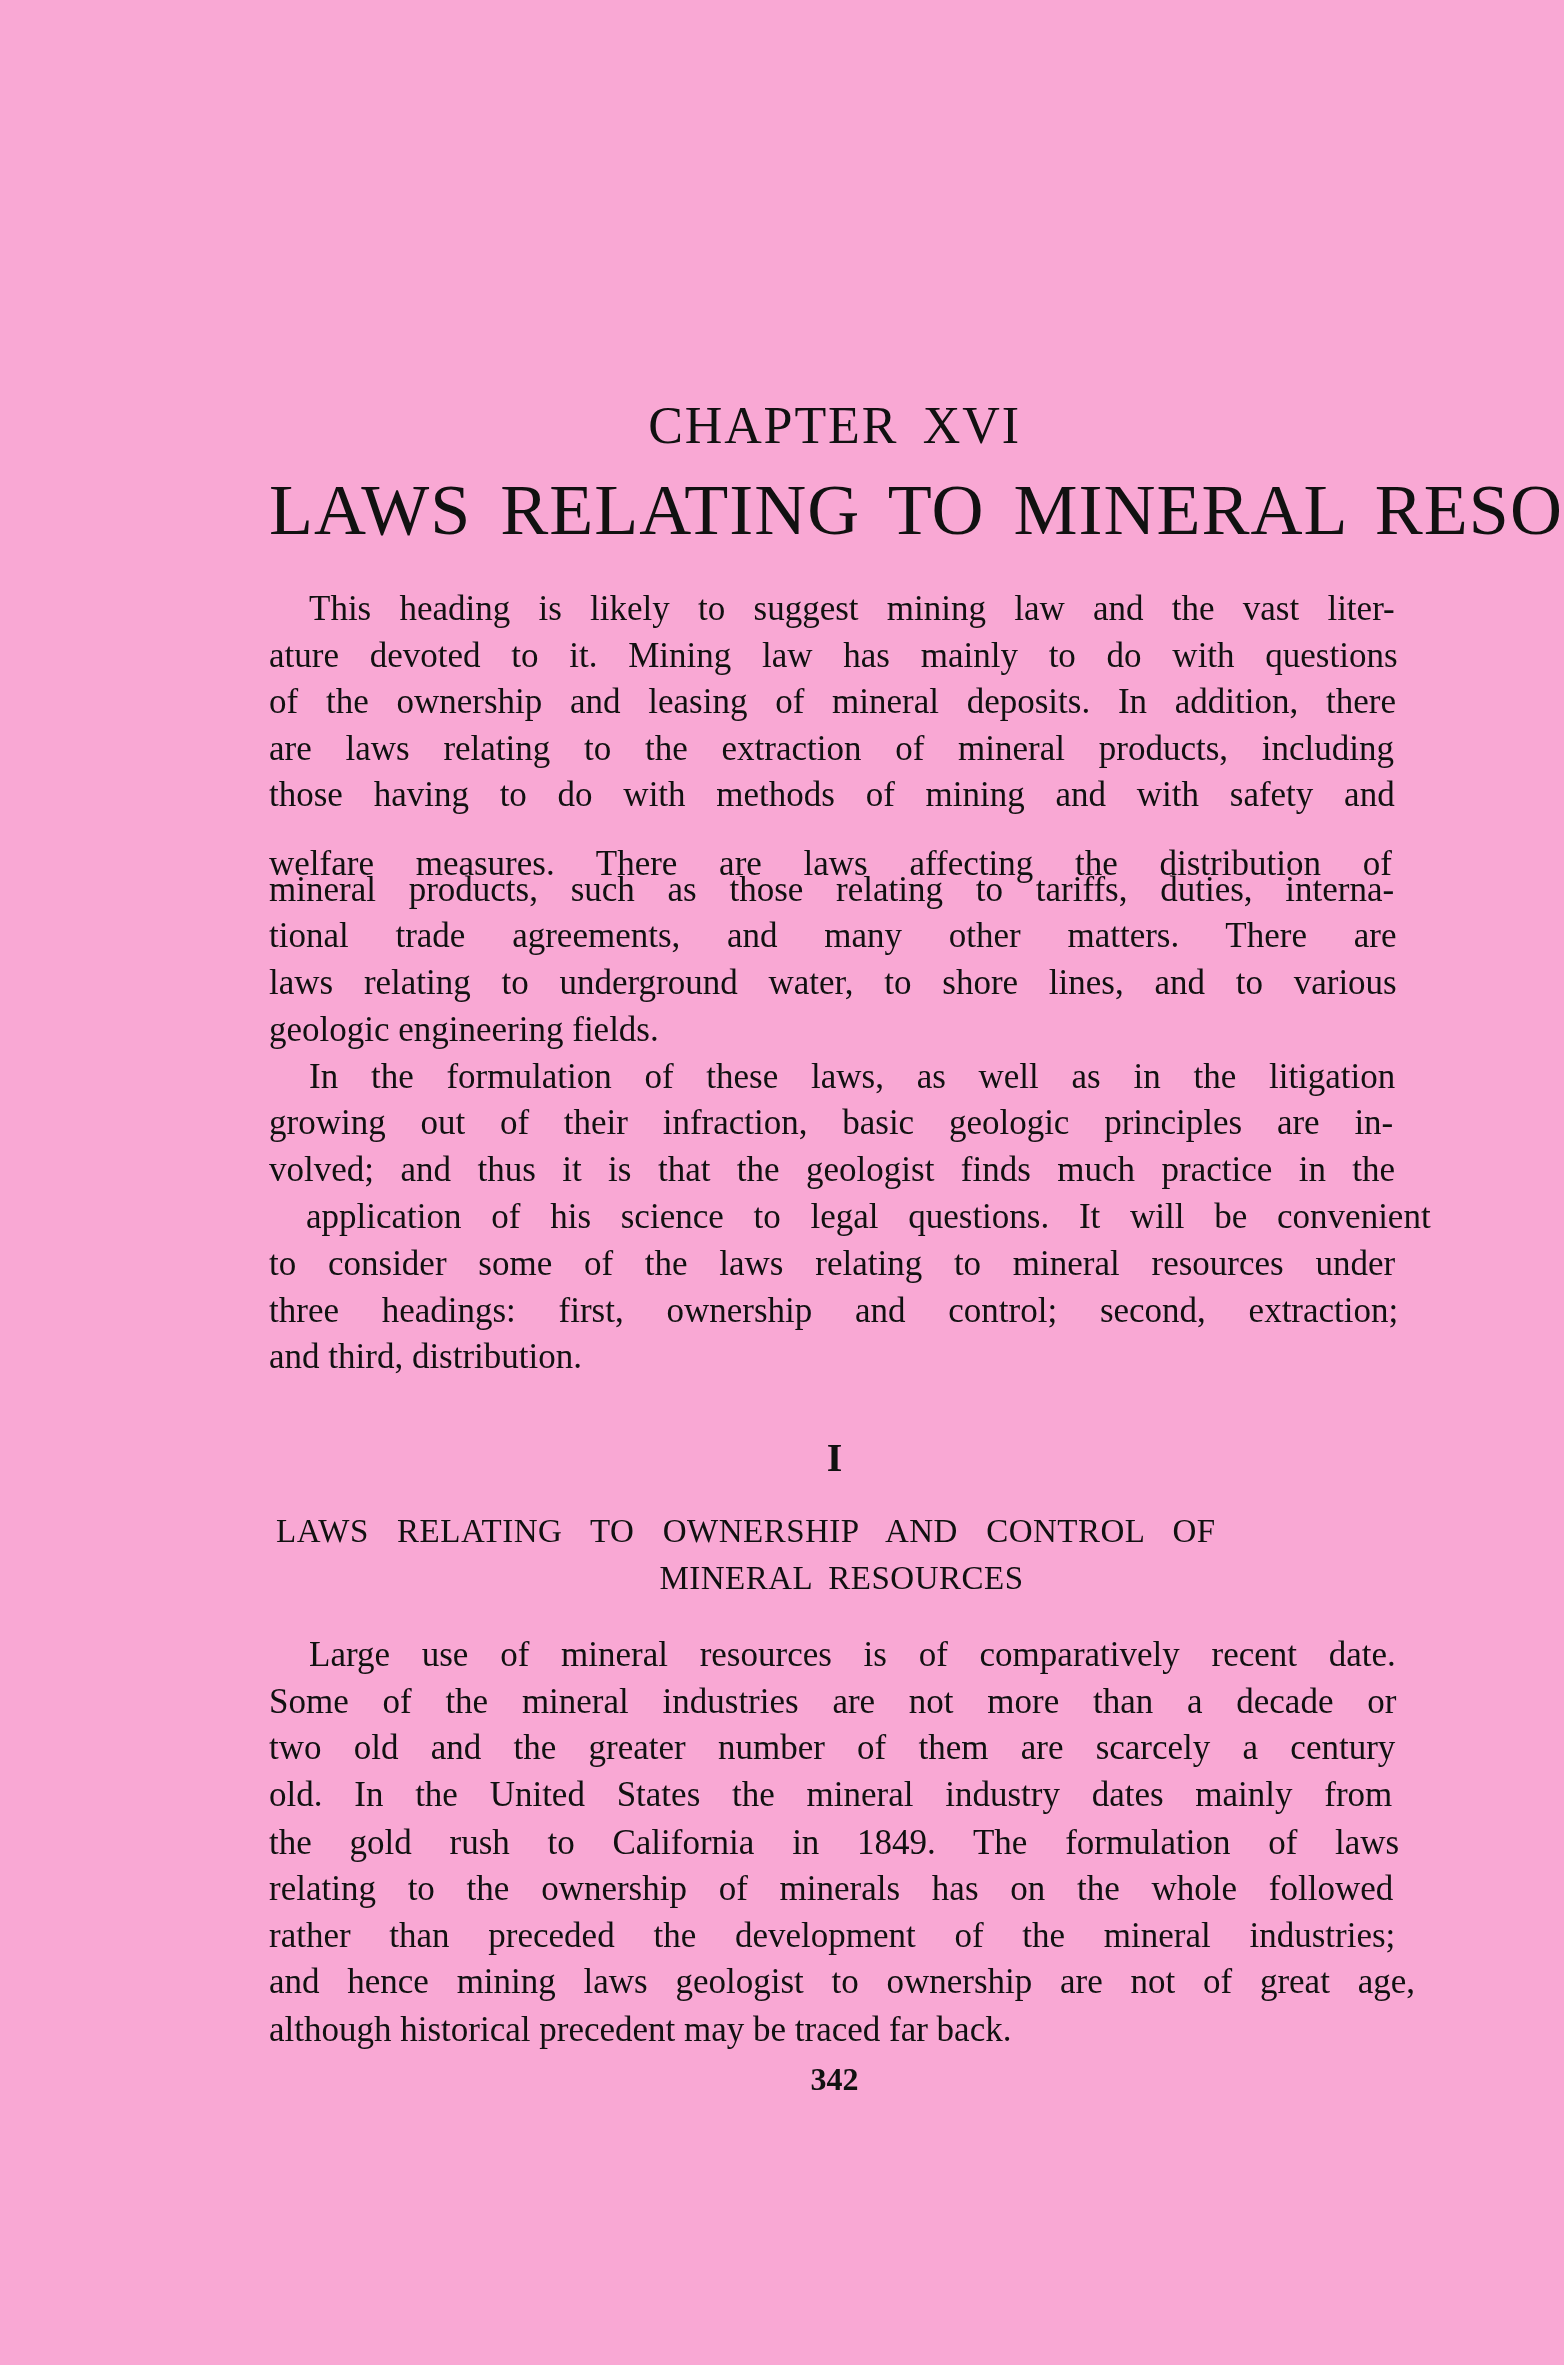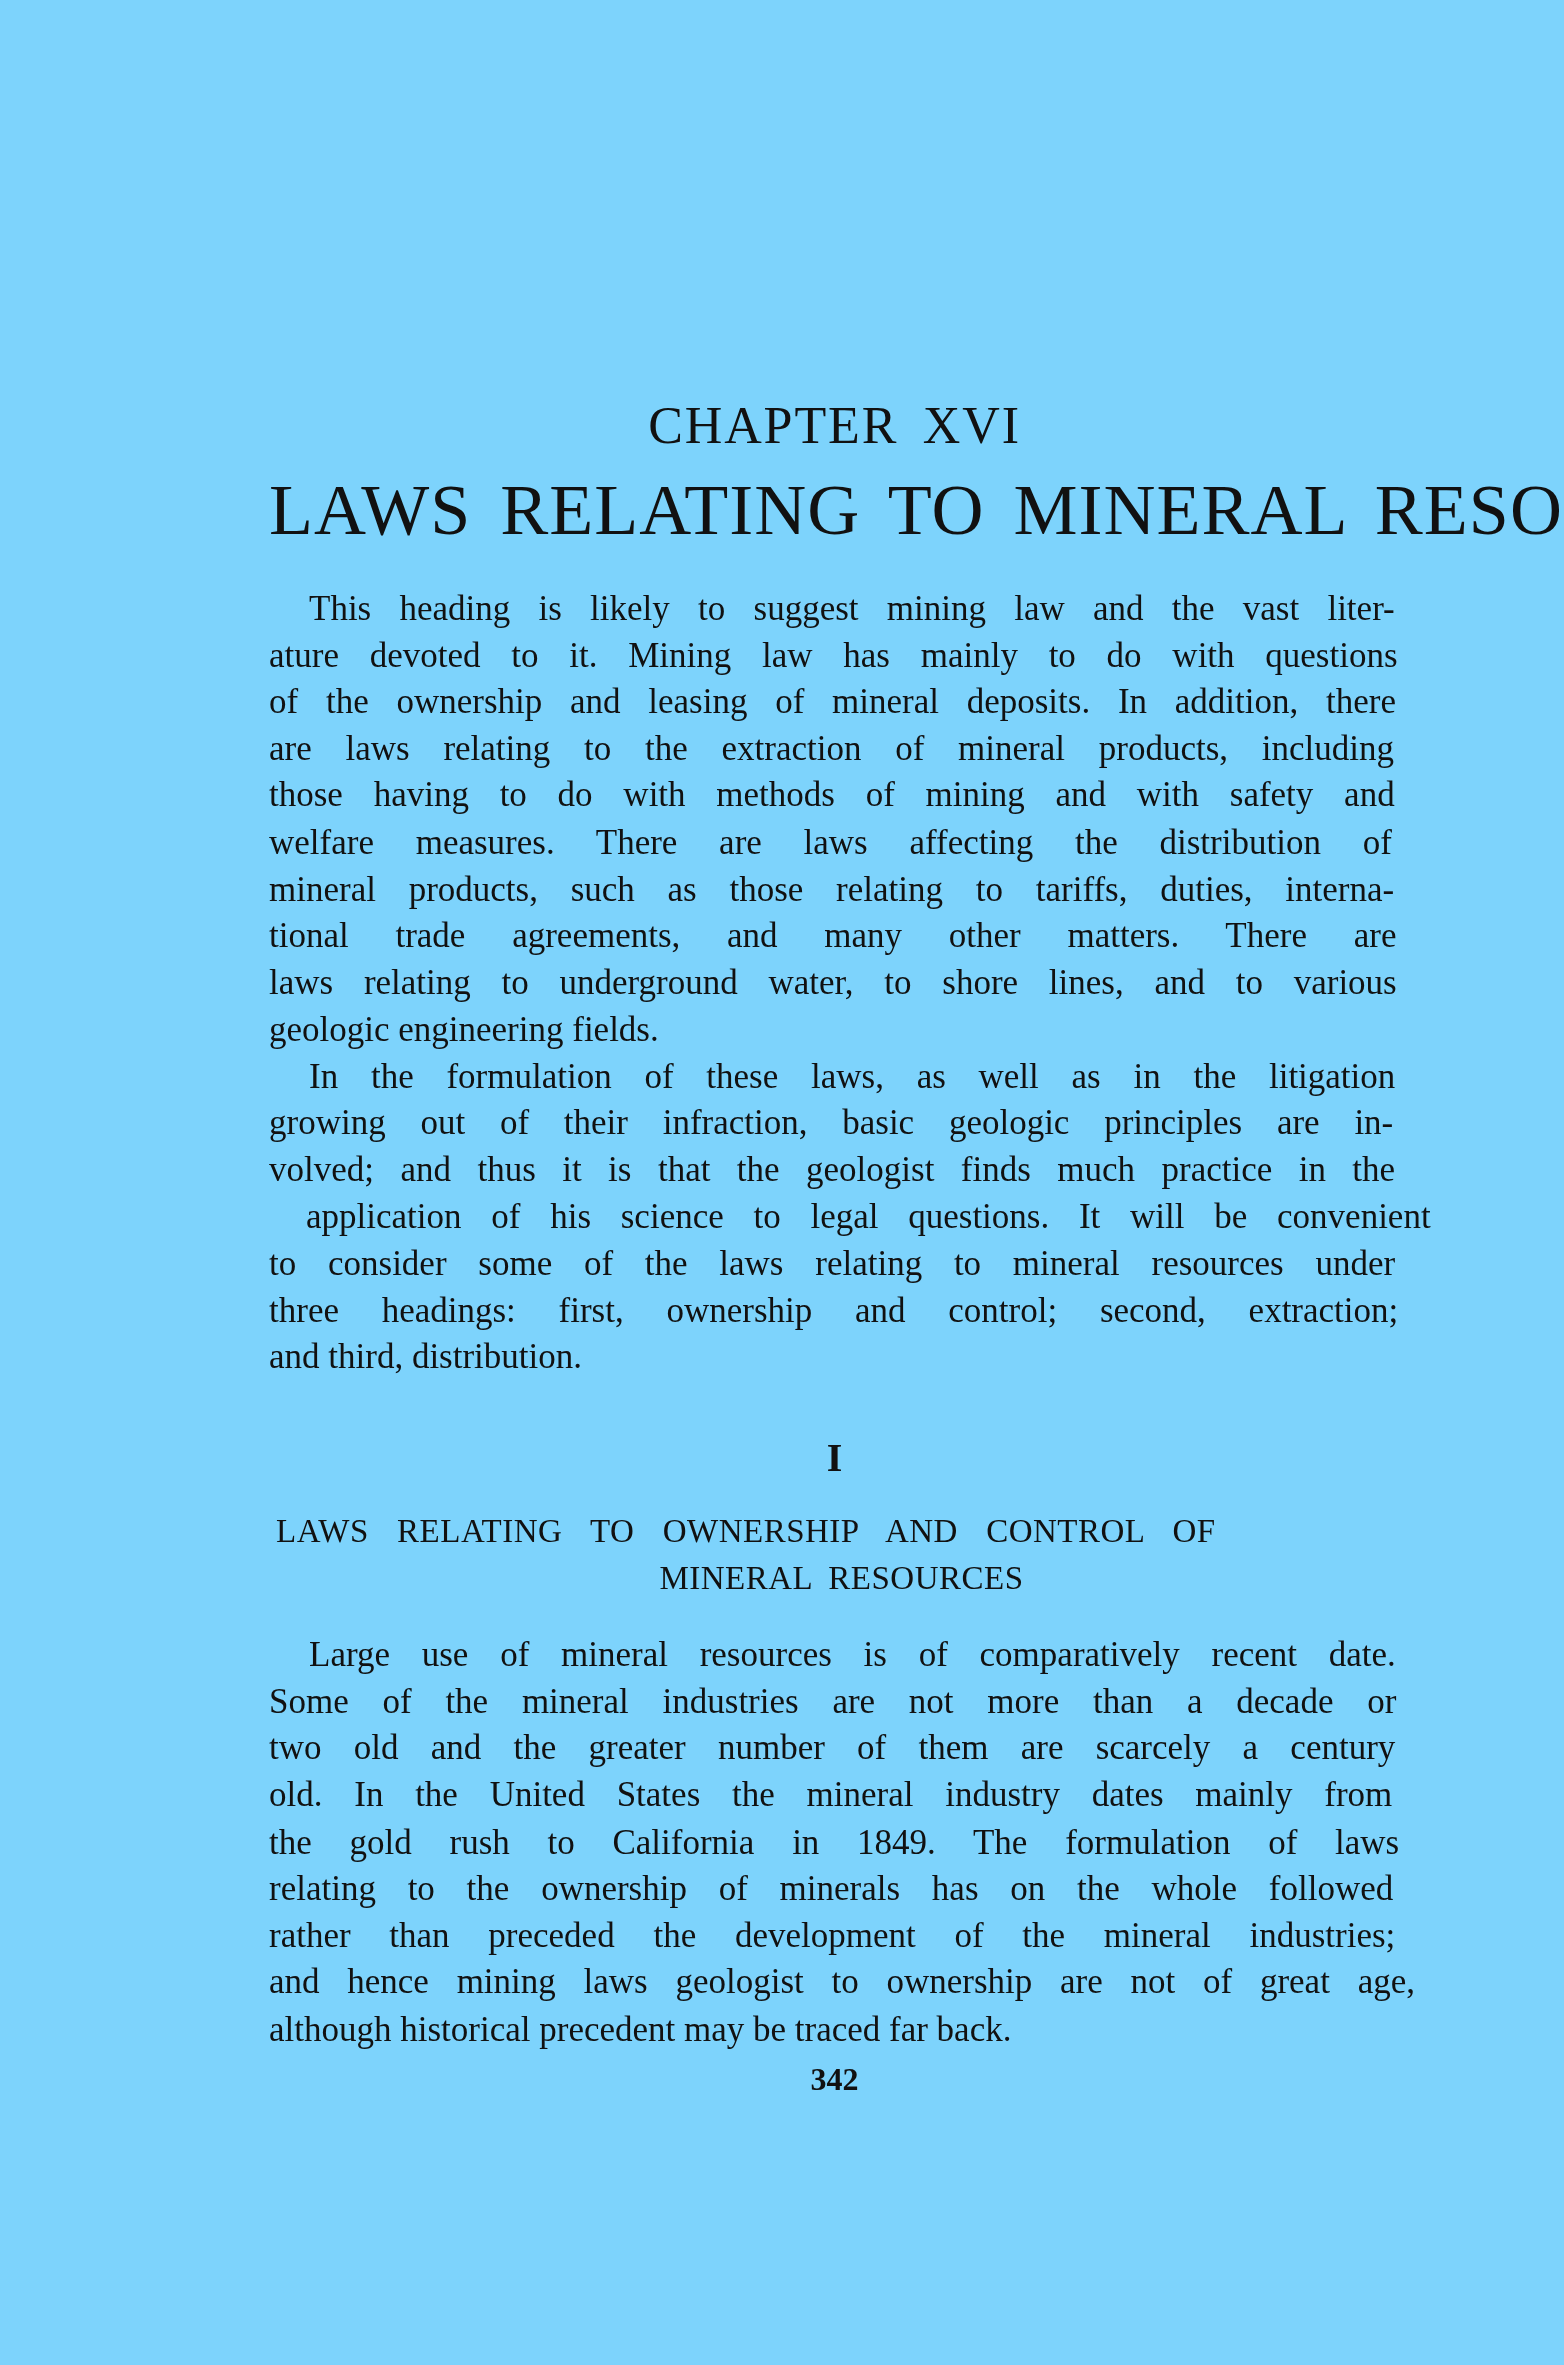--- a/index.html
+++ b/index.html
@@ -13,21 +13,21 @@
     position: relative;
     overflow: hidden;
     color: #111111;
     font-family: "Liberation Serif", "DejaVu Serif", serif;
   }
   .page {
     position: absolute;
     left: 0; top: 0;
     width: 1565px;
     height: 2365px;
-    background: #7dd3fc;
+    background: #f9a8d4;
   }
   .chapter-number {
     position: absolute;
     left: 269px;
     width: 1131px;
     top: 399px;
     text-align: center;
     font-size: 52px;
     line-height: 53px;
     letter-spacing: 1.9px;
@@ -116,21 +116,21 @@
   <div class="chapter-title">
     <span style="white-space: nowrap; display: block; word-spacing: 10px; text-align: left; text-align-last: left;">LAWS RELATING TO MINERAL RESOURCES</span>
   </div>
 
   <div>
     <div class="line indent" style="top: 585px; white-space: nowrap; display: block; word-spacing: 19.5px; text-align: center; text-align-last: left;">This heading is likely to suggest mining law and the vast liter-</div>
     <div class="line" style="top: 632px; white-space: nowrap; display: block; word-spacing: 22px; text-align: left; text-align-last: left;">ature devoted to it. Mining law has mainly to do with questions</div>
     <div class="line" style="top: 678px; white-space: nowrap; display: block; word-spacing: 19px; text-align: left; text-align-last: left;">of the ownership and leasing of mineral deposits. In addition, there</div>
     <div class="line" style="top: 725px; white-space: nowrap; display: block; word-spacing: 25px; text-align: left; text-align-last: left;">are laws relating to the extraction of mineral products, including</div>
     <div class="line" style="top: 771px; white-space: nowrap; display: block; word-spacing: 22px; text-align: left; text-align-last: left;">those having to do with methods of mining and with safety and</div>
-    <div class="line" style="top: 819px; white-space: nowrap; display: block; word-spacing: 33px; text-align: left; text-align-last: left;">welfare measures. There are laws affecting the distribution of</div>
+    <div class="line" style="top: 840px; white-space: nowrap; display: block; word-spacing: 33px; text-align: left; text-align-last: left;">welfare measures. There are laws affecting the distribution of</div>
     <div class="line" style="top: 866px; white-space: nowrap; display: block; word-spacing: 24px; text-align: left; text-align-last: left;">mineral products, such as those relating to tariffs, duties, interna-</div>
     <div class="line" style="top: 912px; white-space: nowrap; display: block; word-spacing: 38px; text-align: left; text-align-last: left;">tional trade agreements, and many other matters. There are</div>
     <div class="line" style="top: 959px; white-space: nowrap; display: block; word-spacing: 22px; text-align: left; text-align-last: left;">laws relating to underground water, to shore lines, and to various</div>
     <div class="line last" style="top:1006px">geologic engineering fields.</div>
   </div>
 
   <div>
     <div class="line indent" style="top: 1053px; white-space: nowrap; display: block; word-spacing: 24px; text-align: center; text-align-last: left;">In the formulation of these laws, as well as in the litigation</div>
     <div class="line" style="top: 1099px; white-space: nowrap; display: block; word-spacing: 26px; text-align: left; text-align-last: left;">growing out of their infraction, basic geologic principles are in-</div>
     <div class="line" style="top: 1146px; white-space: nowrap; display: block; word-spacing: 17.7px; text-align: left; text-align-last: left;">volved; and thus it is that the geologist finds much practice in the</div>

